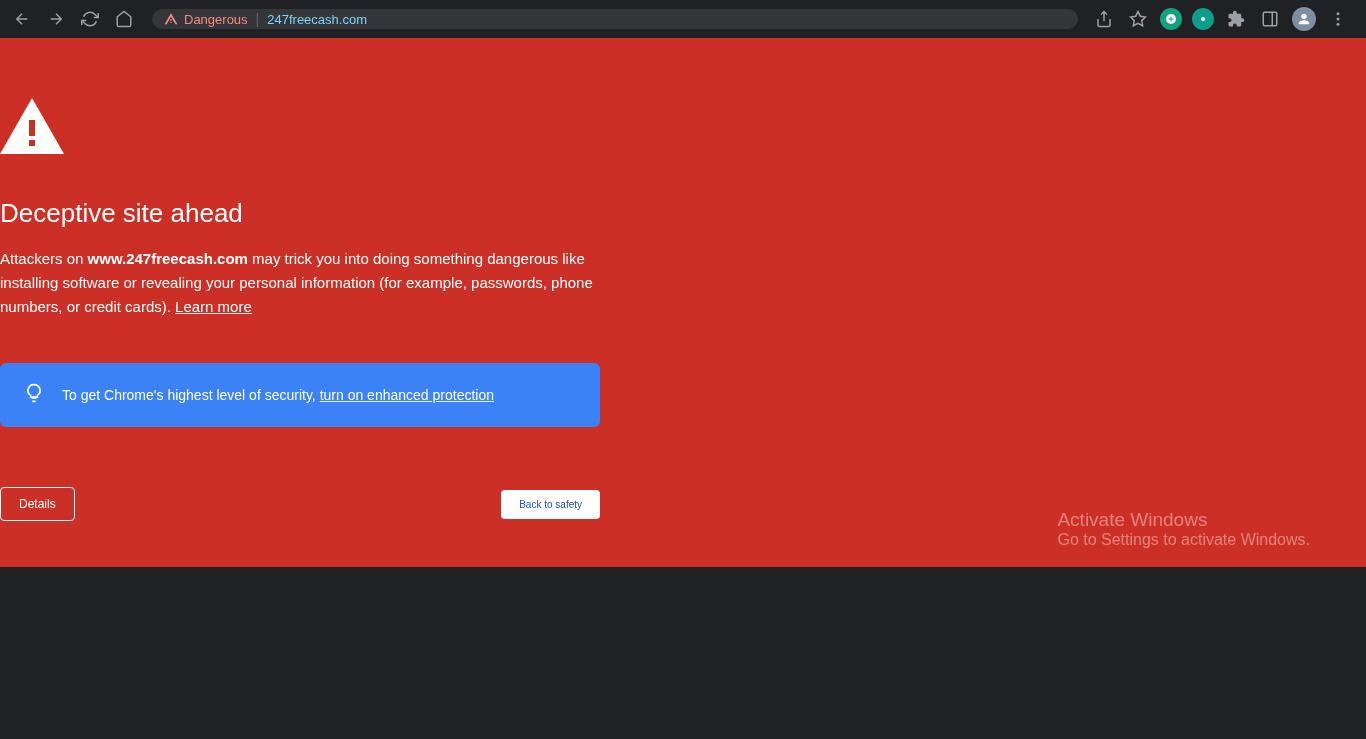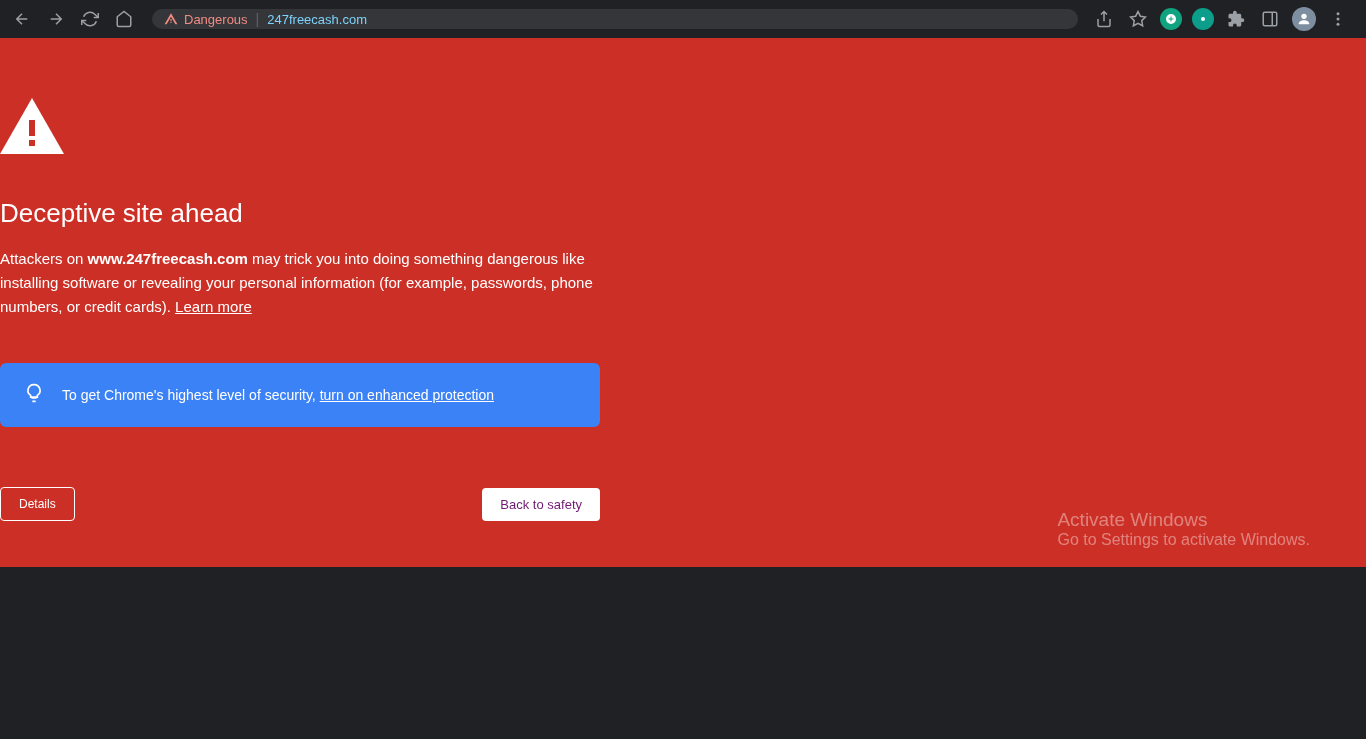--- a/index.html
+++ b/index.html
@@ -159,24 +159,24 @@
       border: 1px solid #fff;
       color: #fff;
       padding: 9px 18px;
       border-radius: 4px;
       font-size: 12px;
       cursor: pointer;
     }
     .btn-safety {
       background: #fff;
       border: none;
-      color: #701a75;
+      color: #1d4ed8;
       padding: 9px 18px;
       border-radius: 4px;
-      font-size: 13px;
+      font-size: 10px;
       cursor: pointer;
     }
     .activate-windows {
       position: absolute;
       bottom: 18px;
       right: 56px;
       text-align: left;
       color: rgba(255,255,255,0.4);
     }
     .activate-title {

